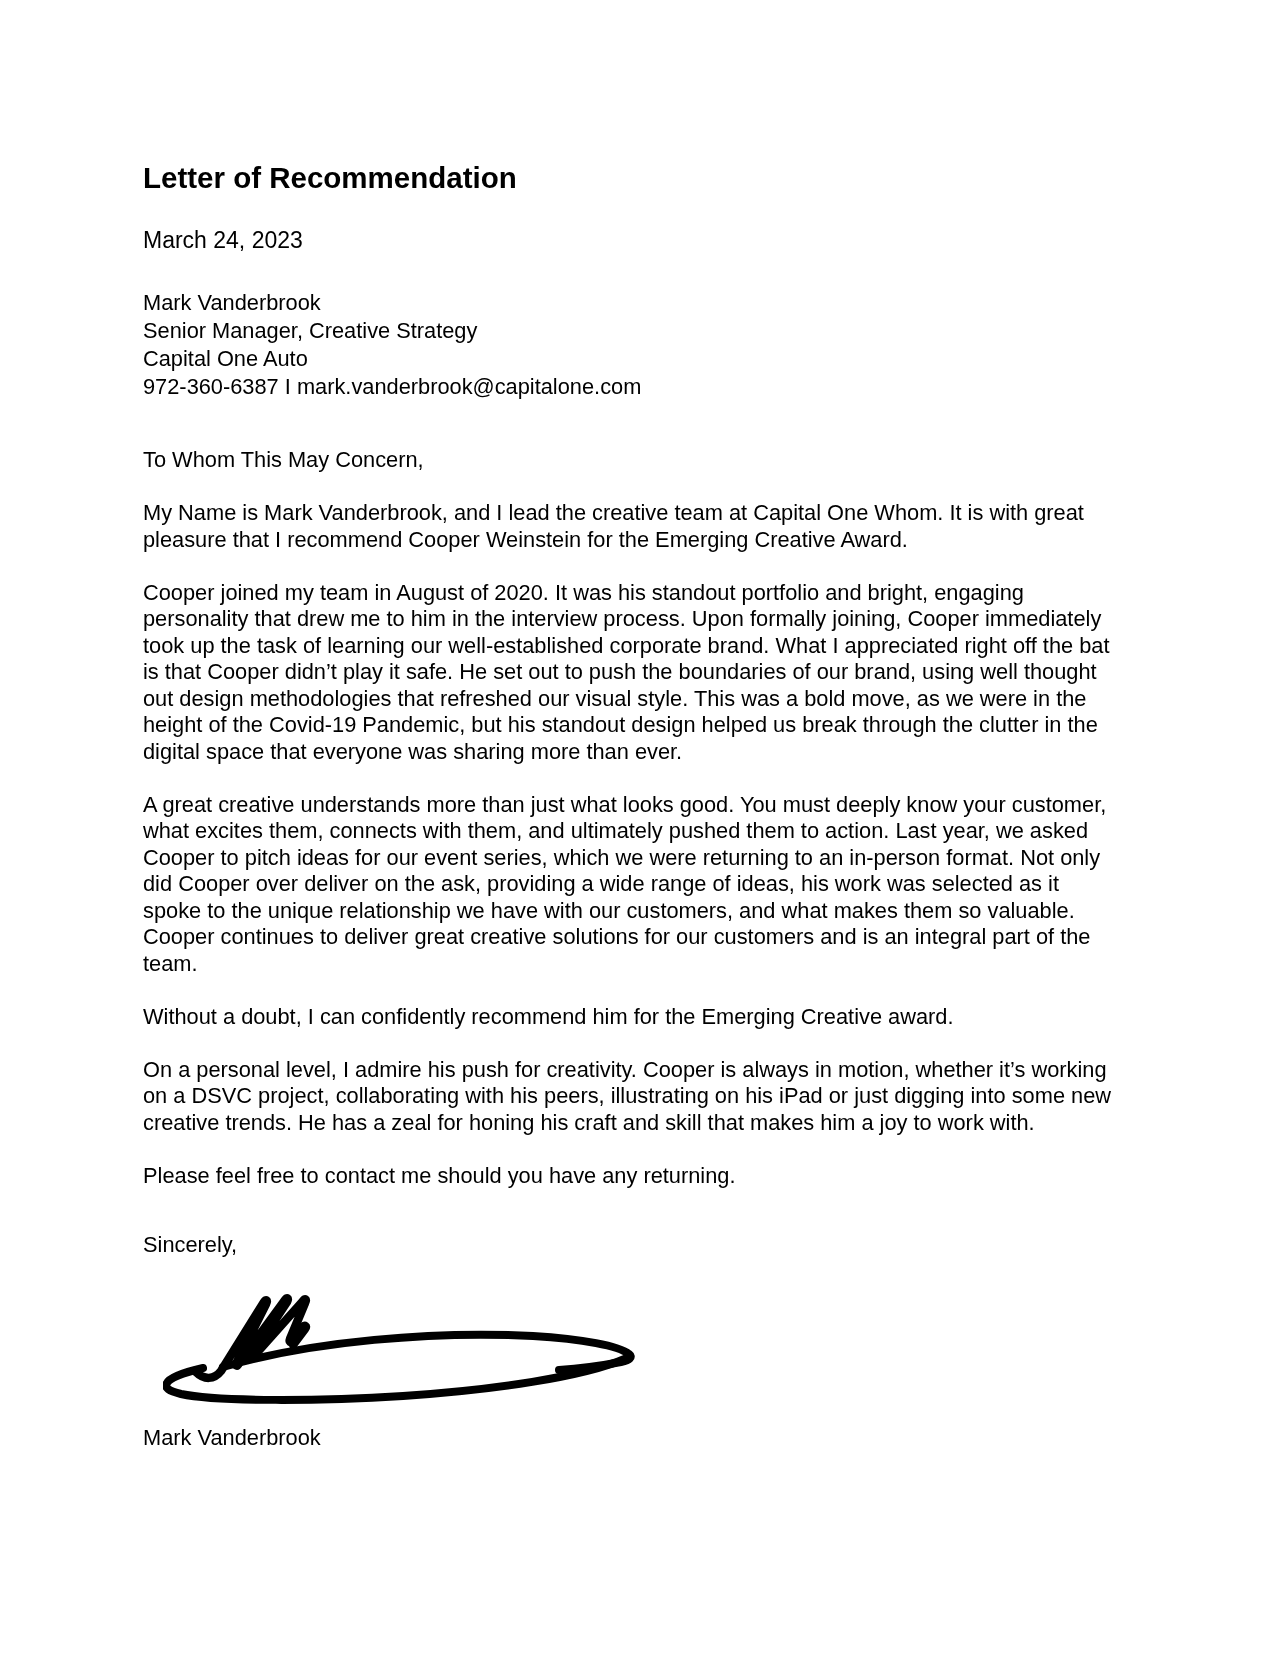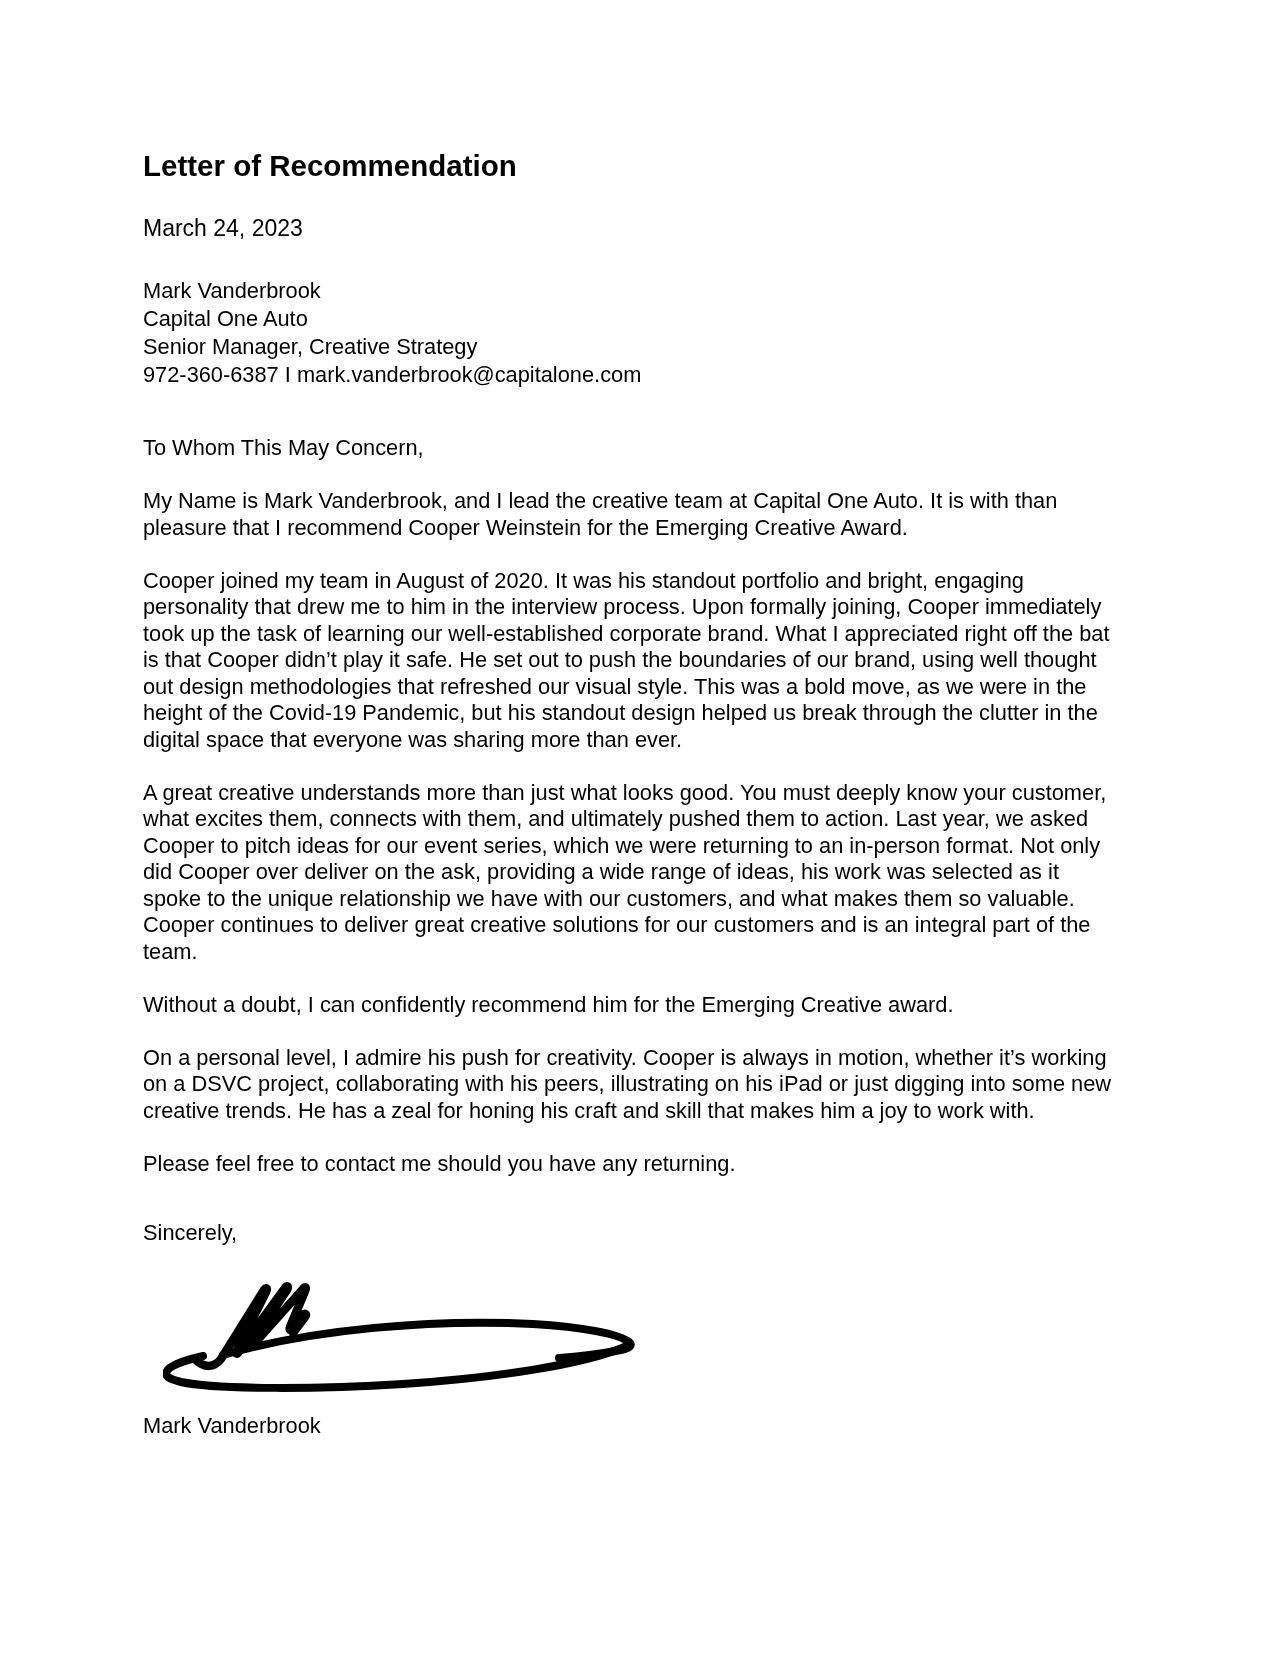--- a/index.html
+++ b/index.html
@@ -12,21 +12,21 @@
     width: 1275px;
     height: 1672px;
     background: #ffffff;
     color: #000000;
     font-family: "Liberation Sans", "DejaVu Sans", sans-serif;
     overflow: hidden;
   }
   .content {
     position: absolute;
     left: 143px;
-    top: 4px;
+    top: 16px;
     width: 980px;
   }
   .doc-title {
     margin: 145px 0 0 0;
     font-size: 29.5px;
     font-weight: bold;
     line-height: 34px;
     letter-spacing: 0;
   }
   .doc-date {
@@ -72,28 +72,28 @@
 
 <div class="page">
   <div class="content">
 
     <h1 class="doc-title">Letter of Recommendation</h1>
 
     <p class="doc-date">March 24, 2023</p>
 
     <div class="sender-block">
       <div>Mark Vanderbrook</div>
+      <div>Senior Manager, Creative Strategy</div>
       <div>Capital One Auto</div>
-      <div>Senior Manager, Creative Strategy</div>
       <div>972-360-6387 I mark.vanderbrook@capitalone.com</div>
     </div>
 
     <p class="salutation">To Whom This May Concern,</p>
 
-    <p class="body-par">My Name is Mark Vanderbrook, and I lead the creative team at Capital One Auto. It is with than pleasure that I recommend Cooper Weinstein for the Emerging Creative Award.</p>
+    <p class="body-par">My Name is Mark Vanderbrook, and I lead the creative team at Capital One Whom. It is with great pleasure that I recommend Cooper Weinstein for the Emerging Creative Award.</p>
 
     <p class="body-par">Cooper joined my team in August of 2020. It was his standout portfolio and bright, engaging personality that drew me to him in the interview process. Upon formally joining, Cooper immediately took up the task of learning our well-established corporate brand. What I appreciated right off the bat is that Cooper didn’t play it safe. He set out to push the boundaries of our brand, using well thought out design methodologies that refreshed our visual style. This was a bold move, as we were in the height of the Covid-19 Pandemic, but his standout design helped us break through the clutter in the digital space that everyone was sharing more than ever.</p>
 
     <p class="body-par">A great creative understands more than just what looks good. You must deeply know your customer, what excites them, connects with them, and ultimately pushed them to action. Last year, we asked Cooper to pitch ideas for our event series, which we were returning to an in-person format. Not only did Cooper over deliver on the ask, providing a wide range of ideas, his work was selected as it spoke to the unique relationship we have with our customers, and what makes them so valuable. Cooper continues to deliver great creative solutions for our customers and is an integral part of the team.</p>
 
     <p class="body-par">Without a doubt, I can confidently recommend him for the Emerging Creative award.</p>
 
     <p class="body-par">On a personal level, I admire his push for creativity. Cooper is always in motion, whether it’s working on a DSVC project, collaborating with his peers, illustrating on his iPad or just digging into some new creative trends. He has a zeal for honing his craft and skill that makes him a joy to work with.</p>
 
     <p class="body-par">Please feel free to contact me should you have any returning.</p>

